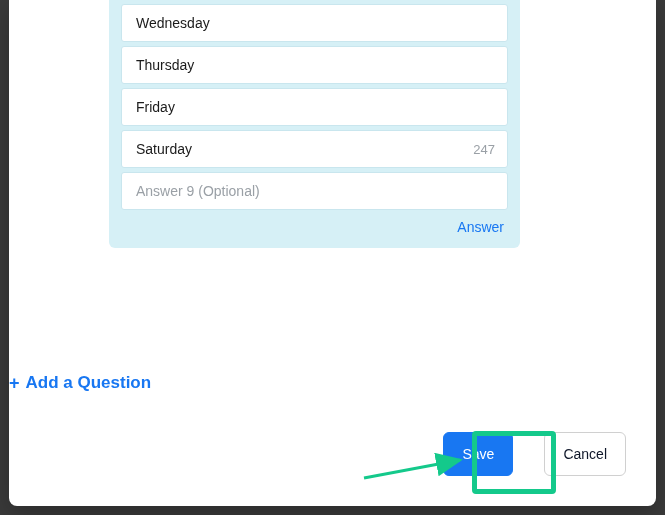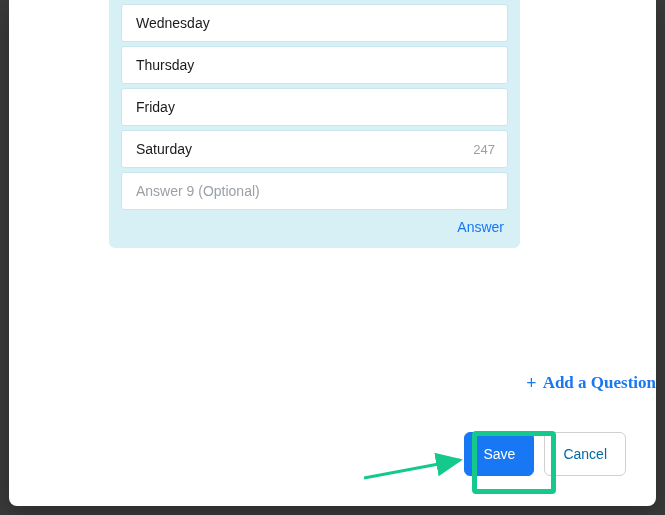--- a/index.html
+++ b/index.html
@@ -65,26 +65,25 @@
   .delete-link {
     color: #1877f2;
     font-size: 14px;
     text-decoration: none;
     cursor: pointer;
   }
   .add-question {
     position: absolute;
     top: 372px;
     left: 0; right: 0;
-    text-align: right;
+    text-align: left;
     color: #1877f2;
     font-size: 17px;
     font-weight: 600;
     cursor: pointer;
-    font-family: Liberation Serif, serif;
   }
   .add-question .plus {
     font-weight: 700;
     margin-right: 6px;
     display: inline-block;
     transform: translateY(1px);
     font-size: 18px;
   }
   .footer {
     position: absolute;
@@ -102,22 +101,23 @@
     border: 1px solid transparent;
     line-height: 1;
   }
   .btn-primary {
     background: #1877f2;
     color: #fff;
     border-color: #1877f2;
   }
   .btn-secondary {
     background: #fff;
-    color: #0369a1;
+    color: #0f172a;
     border: 1px solid #d0d0d0;
+    margin-left: 21px;
   }
   .highlight-box {
     position: absolute;
     left: 472px;
     top: 431px;
     width: 84px;
     height: 63px;
     border: 5px solid #14c98b;
     border-radius: 4px;
     pointer-events: none;

